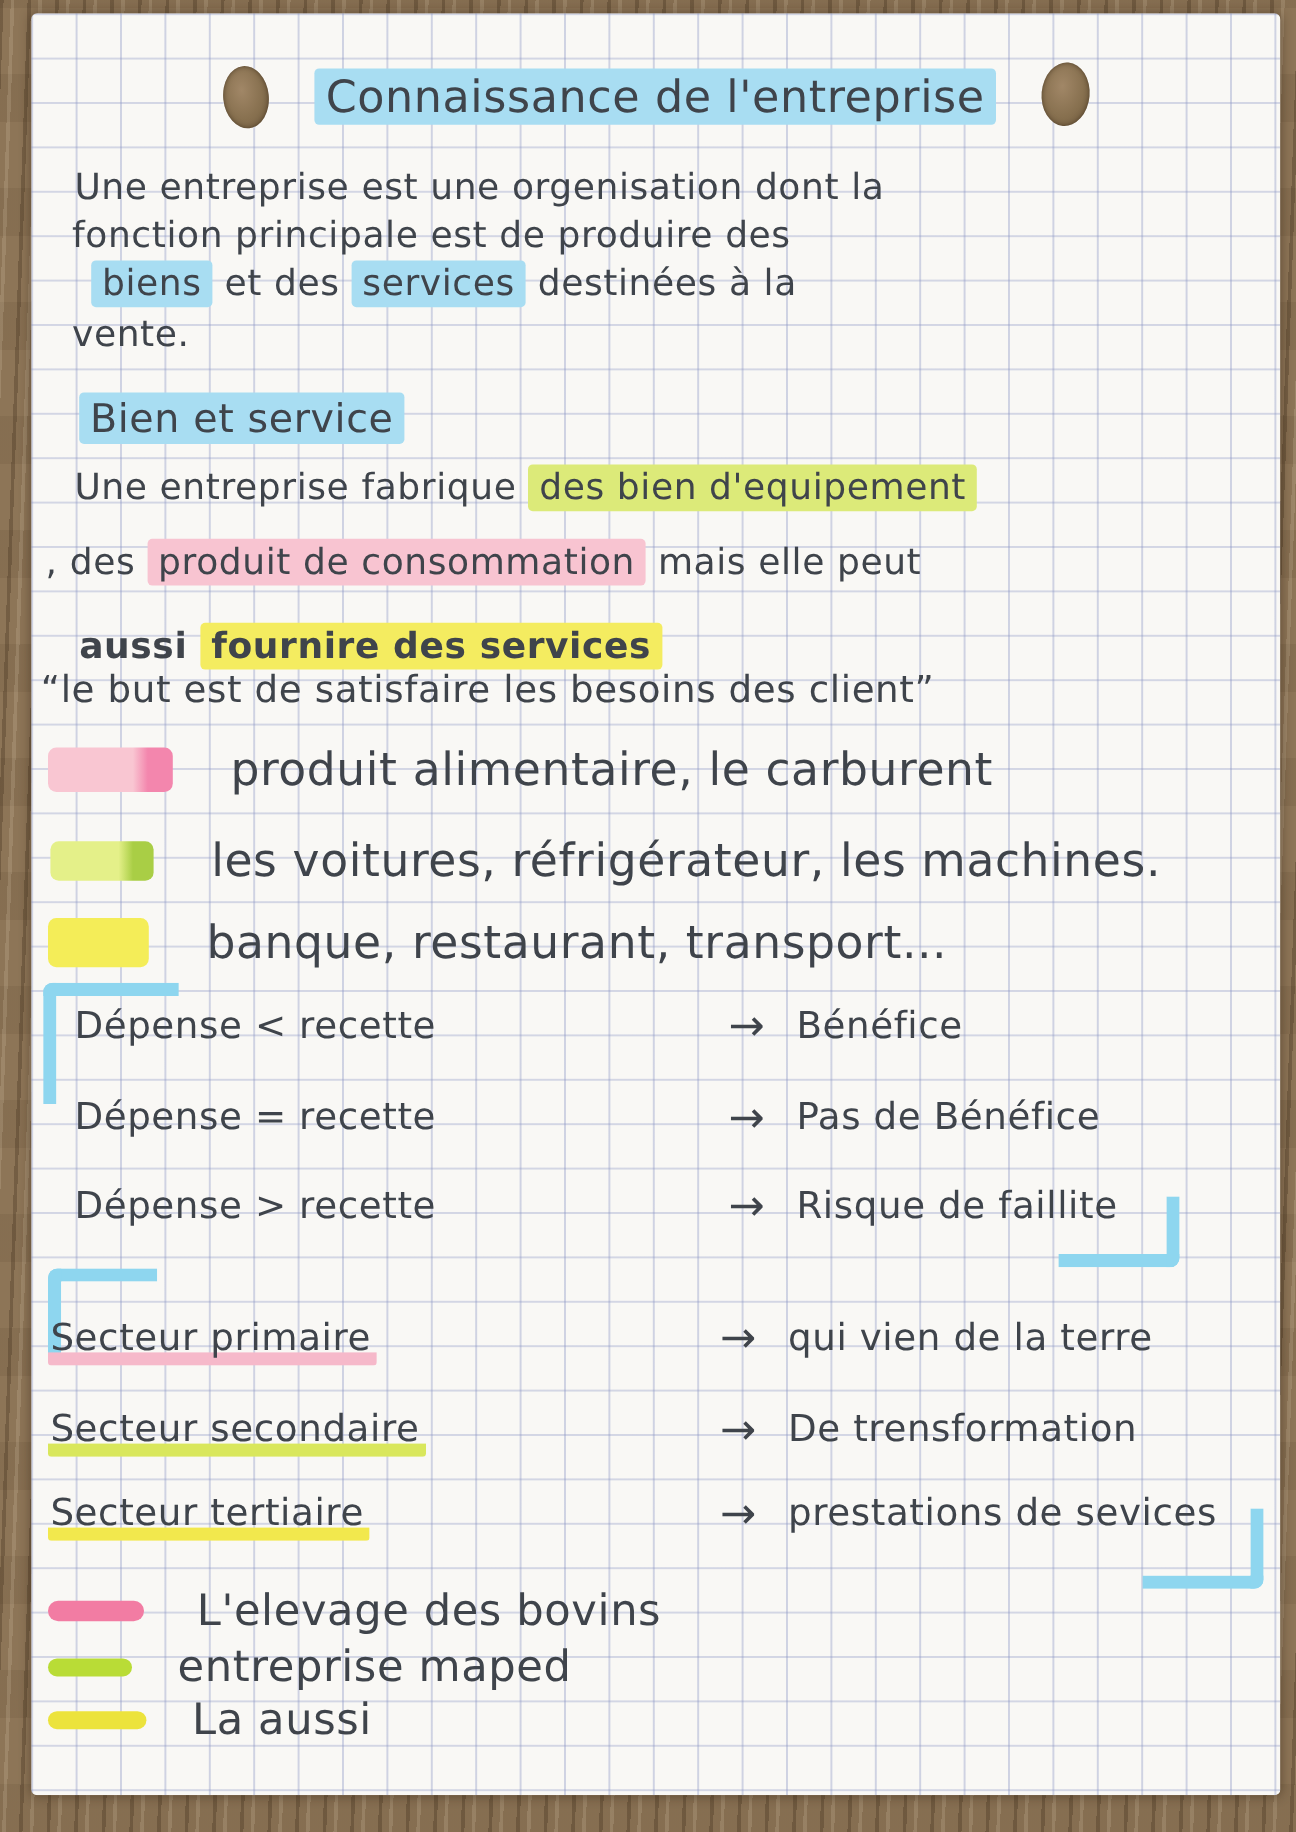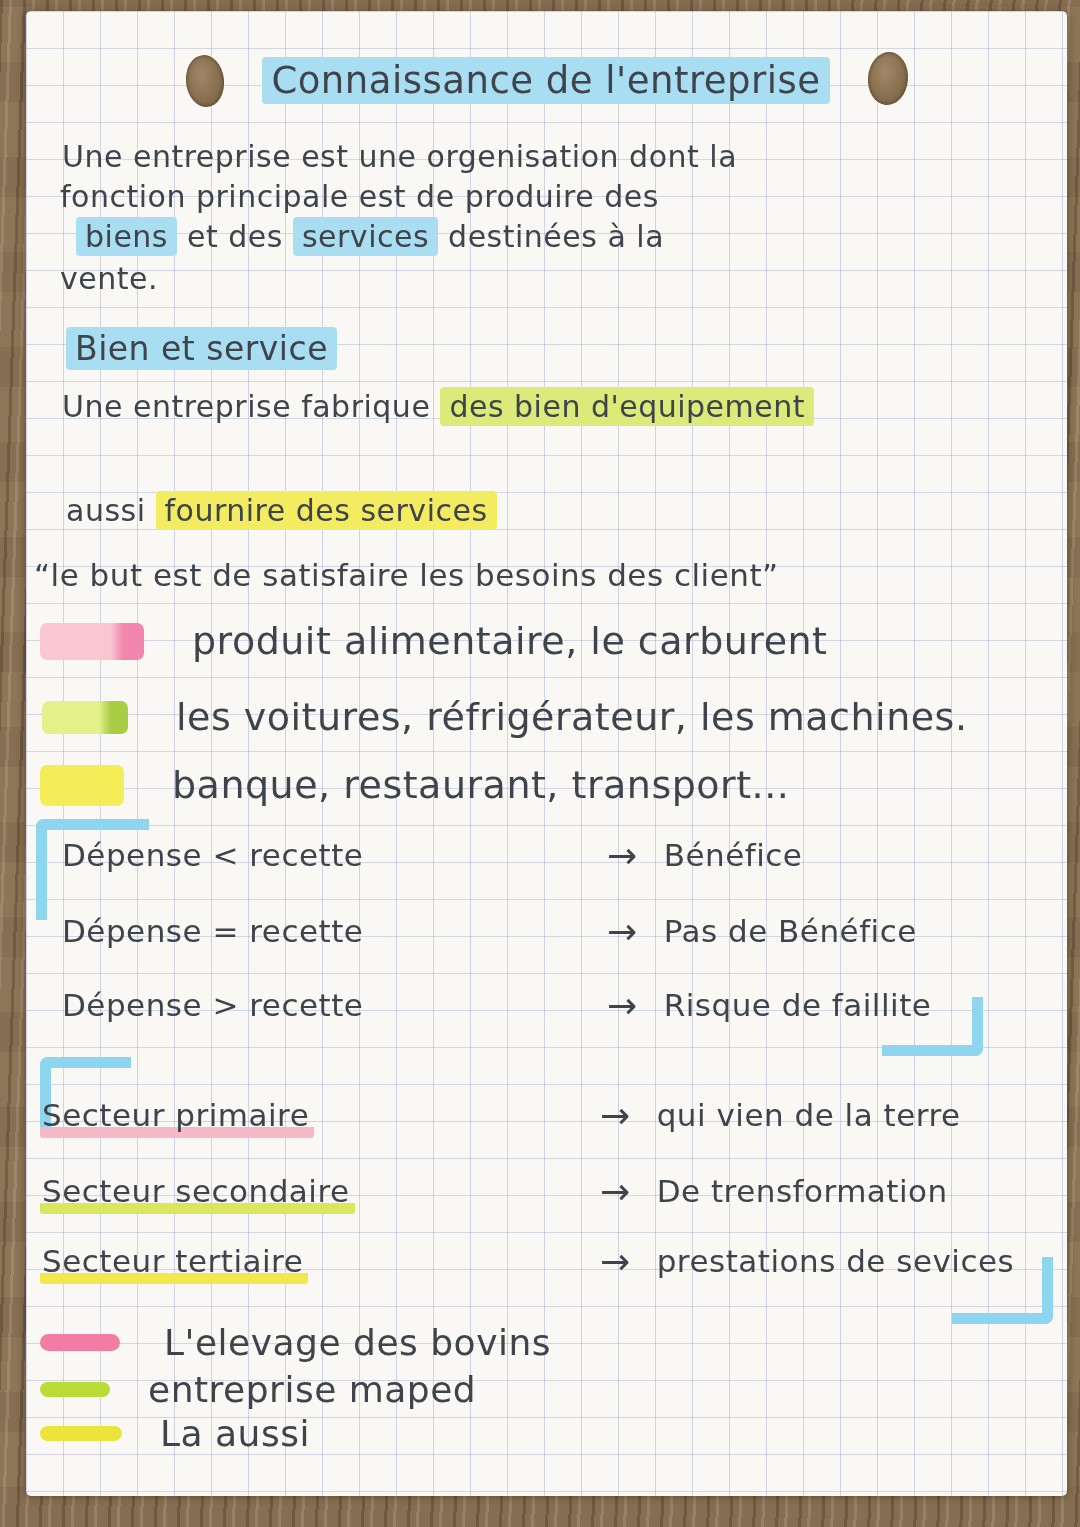--- a/index.html
+++ b/index.html
@@ -87,21 +87,22 @@
   <div class="hole r"></div>
 
   <div class="line" style="left:36px;top:126px;">Une entreprise est une orgenisation dont la</div>
   <div class="line" style="left:34px;top:166px;">fonction principale est de produire des</div>
   <div class="line" style="left:50px;top:206px;"><span class="hl hl-blue">biens</span><span> et des </span><span class="hl hl-blue">services</span><span> destinées à la</span></div>
   <div class="line" style="left:34px;top:248px;">vente.</div>
 
   <div class="line h2" style="left:40px;top:318px;"><span class="hl hl-blue">Bien et service</span></div>
 
   <div class="line" style="left:36px;top:376px;"><span>Une entreprise fabrique </span><span class="hl hl-green">des bien d'equipement</span></div>
-  <div class="line" style="left:40px;top:480px;"><span>aussi </span><span class="hl hl-yellow">fournire des services</span></div>
+  <div class="line" style="left:12px;top:438px;"><span>, des </span><span class="hl hl-pink">produit de consommation</span><span> mais elle peut</span></div>
+  <div class="line" style="left:40px;top:508px;font-weight:bold;"><span>aussi </span><span class="hl hl-yellow">fournire des services</span></div>
 
   <div class="line quote" style="left:8px;top:544px;">“le but est de satisfaire les besoins des client”</div>
 
   <div class="ex-row" style="left:14px;top:608px;">
     <div class="swatch swatch-pink"></div>
     <div class="txt">produit alimentaire, le carburent</div>
   </div>
   <div class="ex-row" style="left:16px;top:684px;">
     <div class="swatch swatch-green"></div>
     <div class="txt">les voitures, réfrigérateur, les machines.</div>

